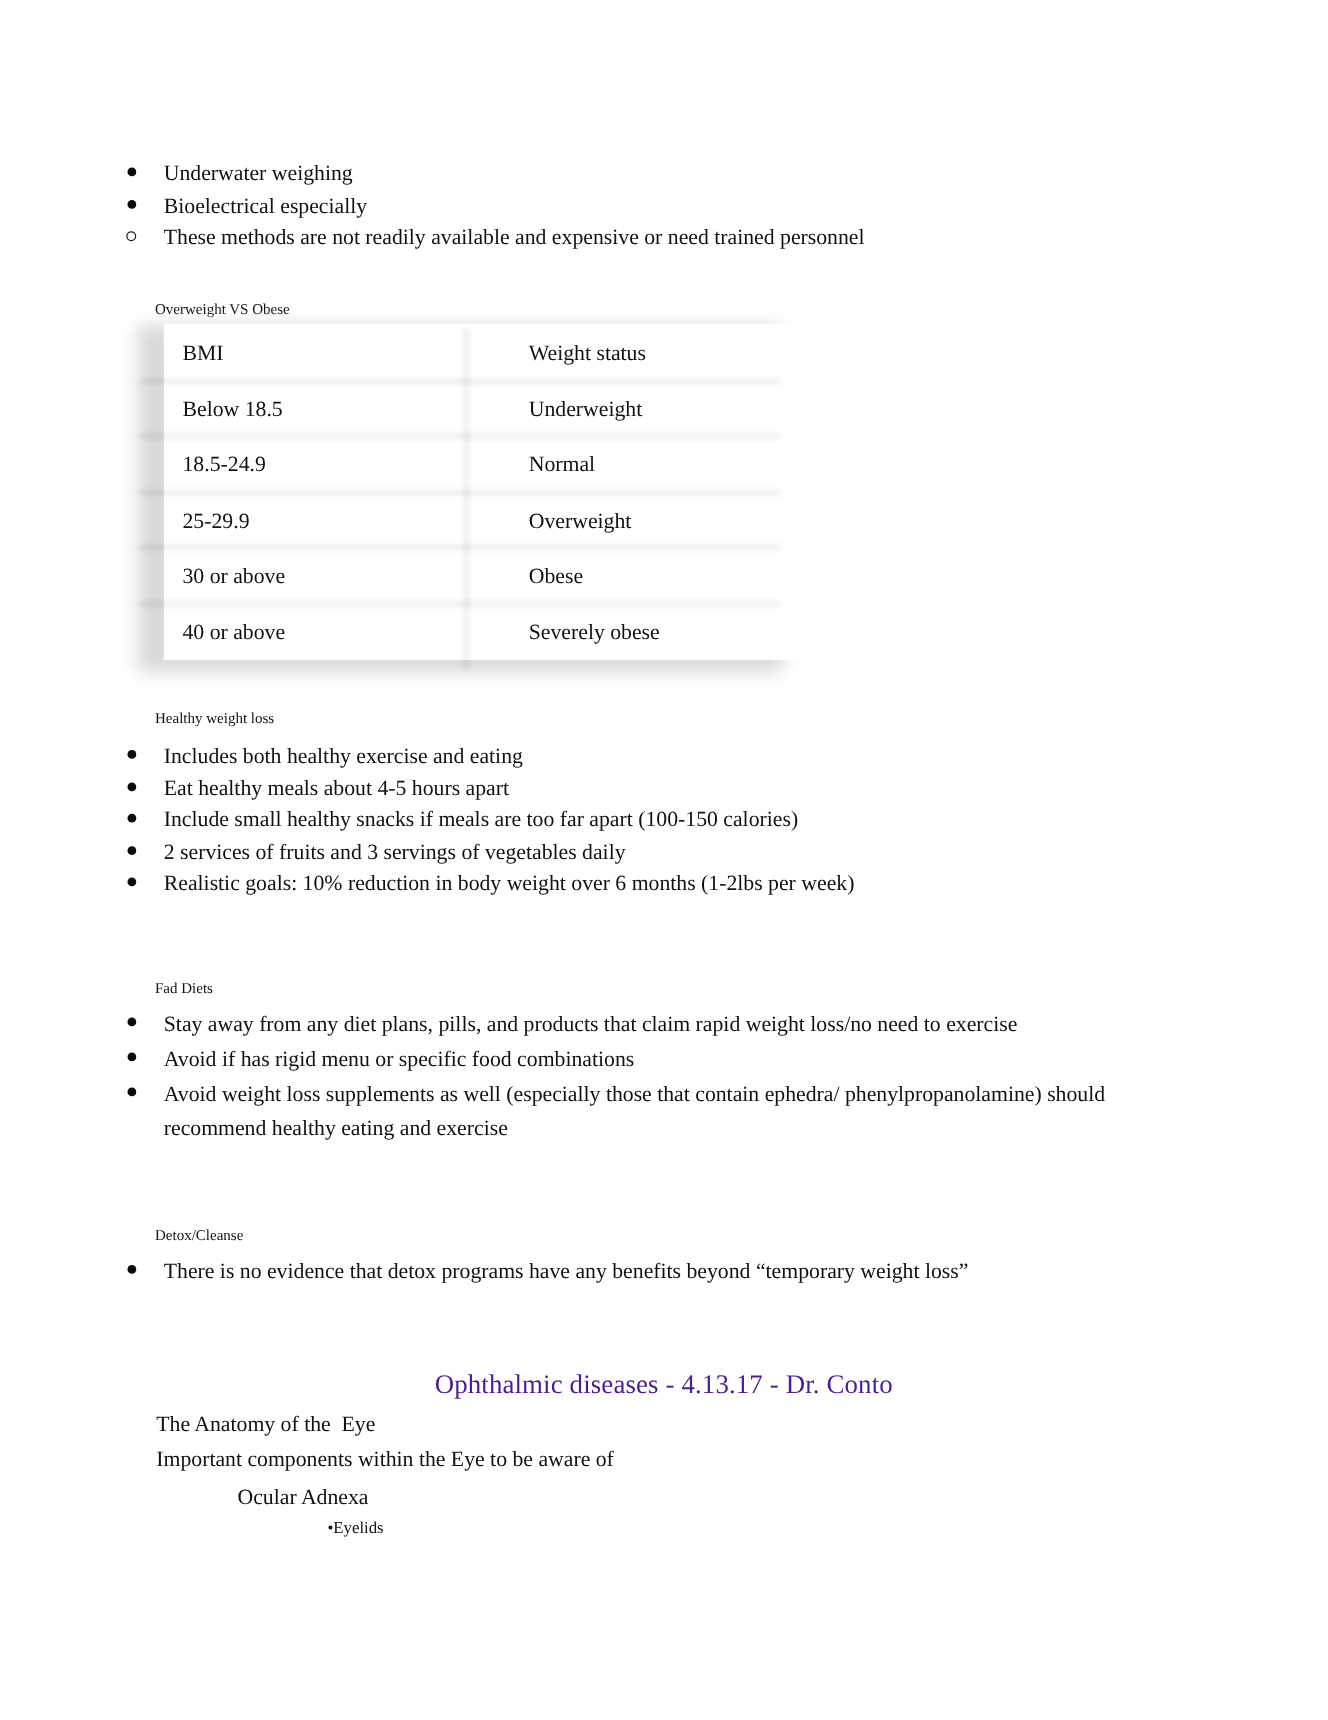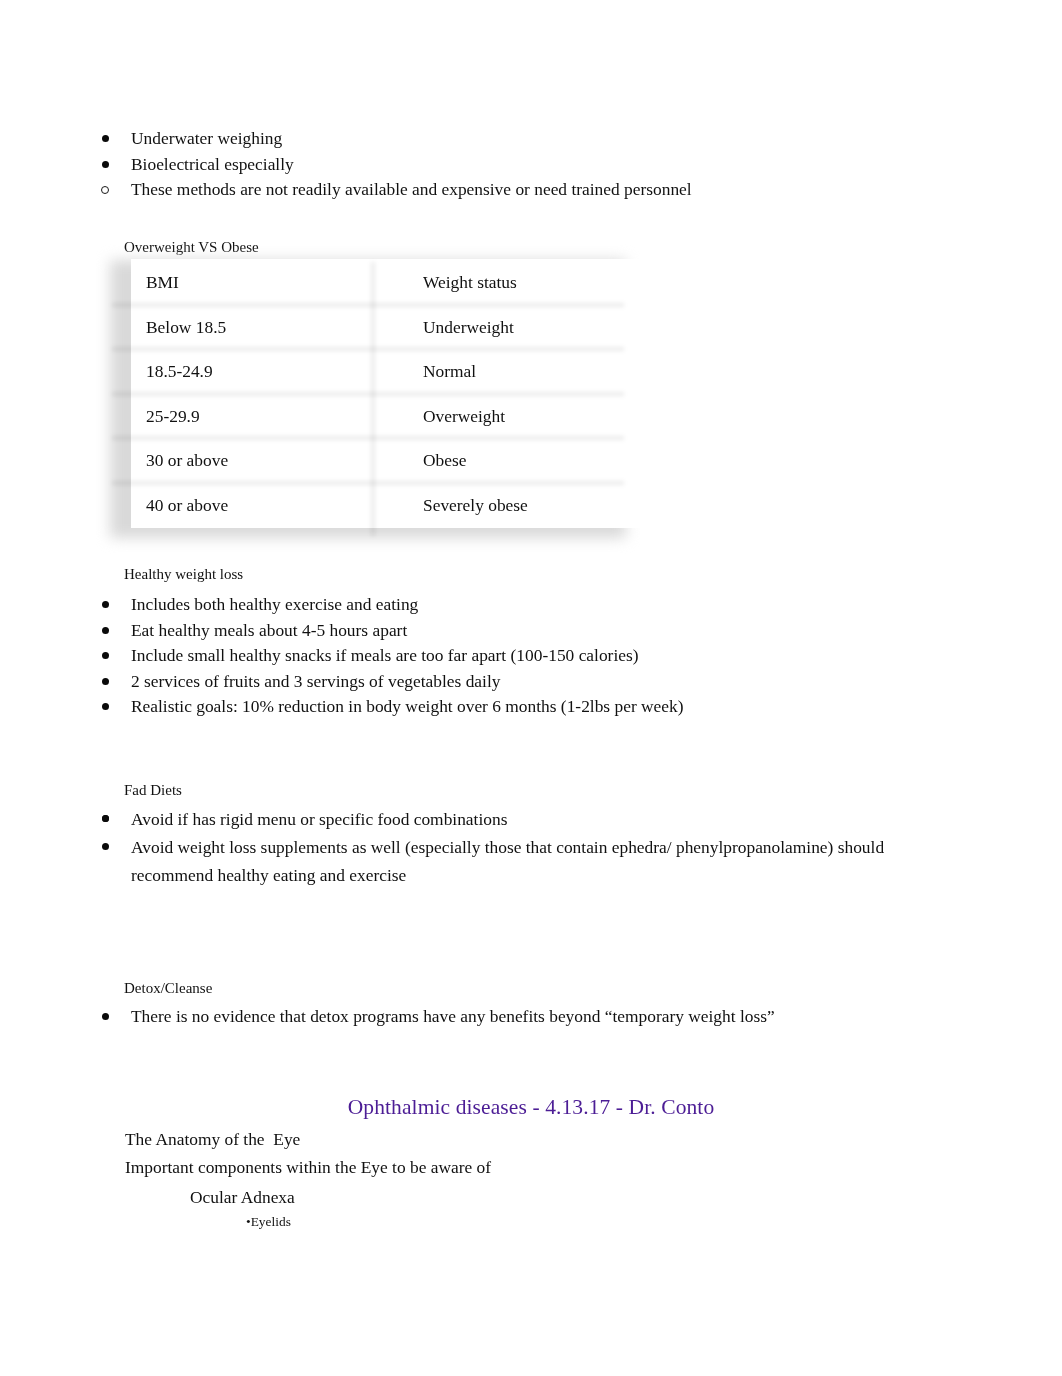--- a/index.html
+++ b/index.html
@@ -72,21 +72,21 @@
   #top-list {
     position: absolute;
     left: 88px;
     top: 126px;
     width: 900px;
   }
 
   
   .sec-heading {
     position: absolute;
-    font-size: 15px;
+    font-size: 12px;
     line-height: 24px;
     color: #111;
     white-space: pre;
   }
   .sec-heading::after {
     content: "";
     position: absolute;
     left: -4px;
     right: -10px;
     top: 6px;
@@ -254,21 +254,21 @@
     position: absolute;
     left: -4px;
     right: -8px;
     top: 6px;
     bottom: -6px;
     background: linear-gradient(180deg, rgba(0,0,0,0.03) 0%, rgba(0,0,0,0.045) 55%, rgba(0,0,0,0) 100%);
     filter: blur(3px);
     z-index: -1;
   }
   #anat-eyelids {
-    left: 246px;
+    left: 262px;
     top: 1213px;
     font-size: 13.4px;
     line-height: 18px;
   }
 </style>
 </head>
 <body>
 
 <div class="page">
 
@@ -323,21 +323,21 @@
   <ul class="ul" id="healthy-list">
       <li class="li"><span class="bullet disc"></span><span>Includes both healthy exercise and eating</span></li>
       <li class="li"><span class="bullet disc"></span><span>Eat healthy meals about 4-5 hours apart</span></li>
       <li class="li"><span class="bullet disc"></span><span>Include small healthy snacks if meals are too far apart (100-150 calories)</span></li>
       <li class="li"><span class="bullet disc"></span><span>2 services of fruits and 3 servings of vegetables daily</span></li>
       <li class="li"><span class="bullet disc"></span><span>Realistic goals: 10% reduction in body weight over 6 months (1-2lbs per week)</span></li>
     </ul>
 
   <div class="sec-heading" id="heading-fad">Fad Diets</div>
   <ul class="ul" id="fad-list">
-      <li class="li"><span class="bullet disc"></span></li>
+      <li class="li"><span class="bullet disc"></span><span>Stay away from any diet plans, pills, and products that claim rapid weight loss/no need to exercise</span></li>
       <li class="li"><span class="bullet disc"></span><span>Avoid if has rigid menu or specific food combinations</span></li>
       <li class="li"><span class="bullet disc"></span><span>Avoid weight loss supplements as well (especially those that contain ephedra/ phenylpropanolamine) should recommend healthy eating and exercise</span></li>
     </ul>
 
   <div class="sec-heading" id="heading-detox">Detox/Cleanse</div>
   <ul class="ul" id="detox-list">
       <li class="li"><span class="bullet disc"></span><span>There is no evidence that detox programs have any benefits beyond “temporary weight loss”</span></li>
     </ul>
 
   <div id="lecture-heading" style="color: #4c1d95;">

